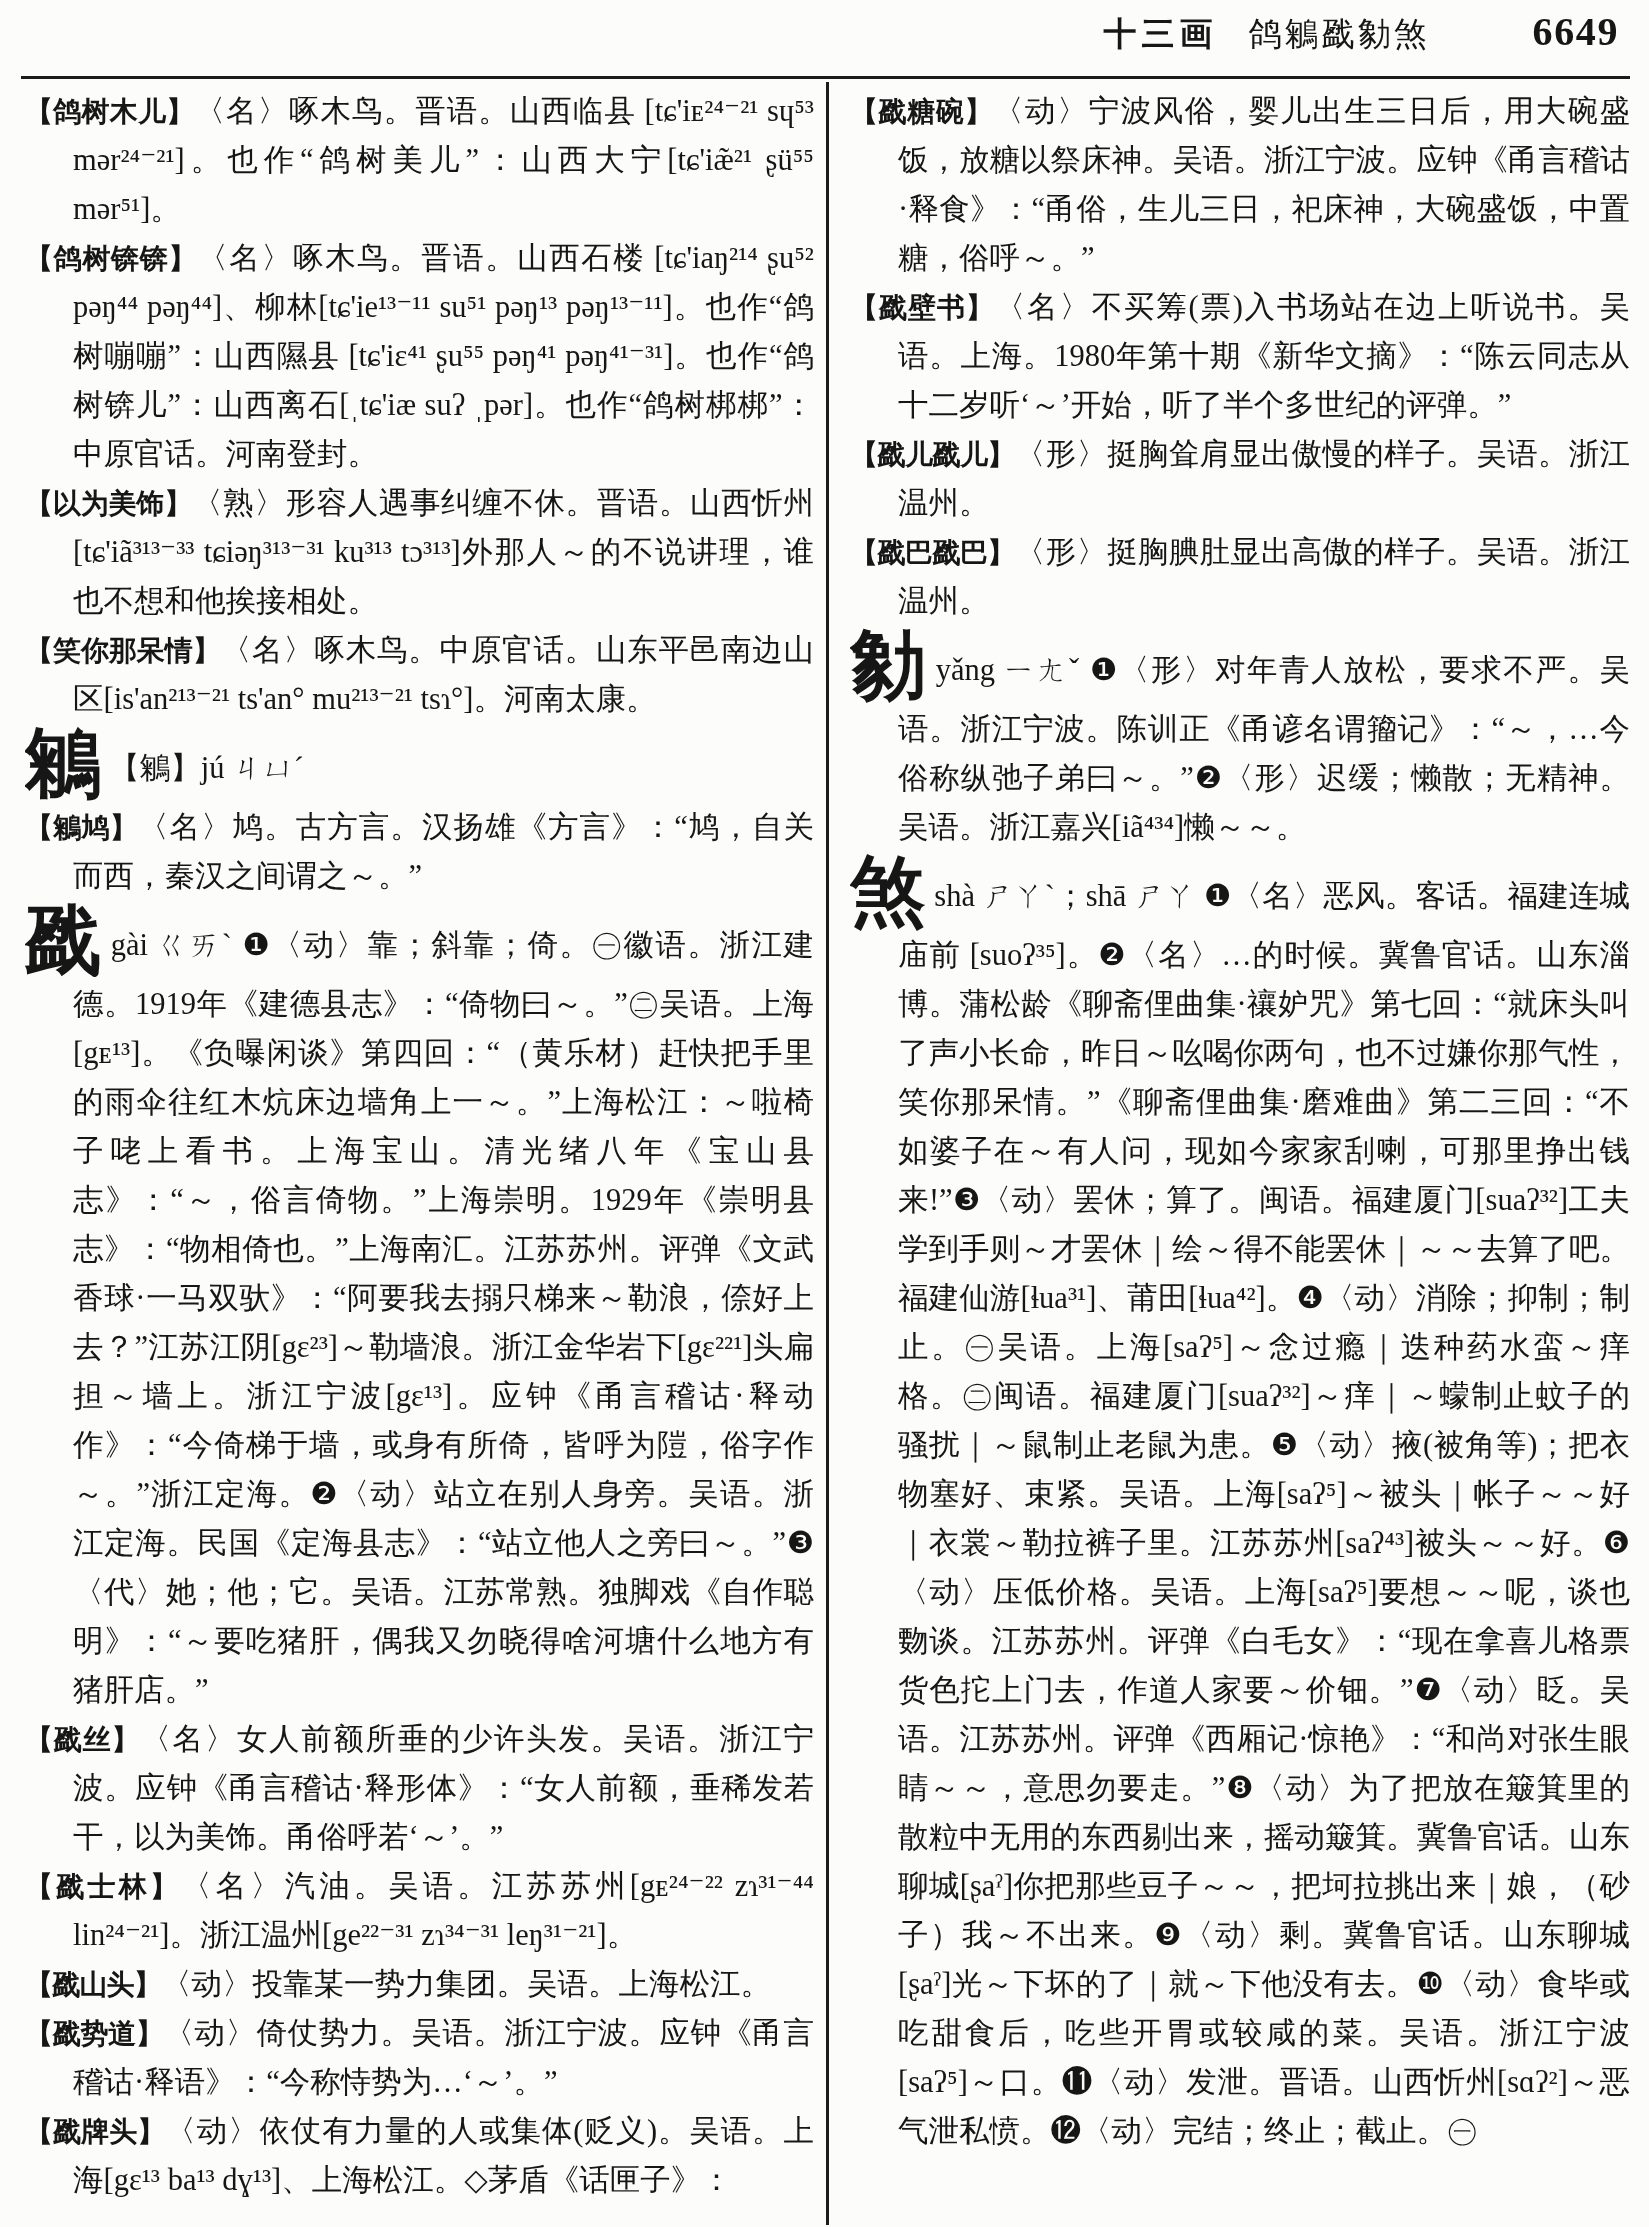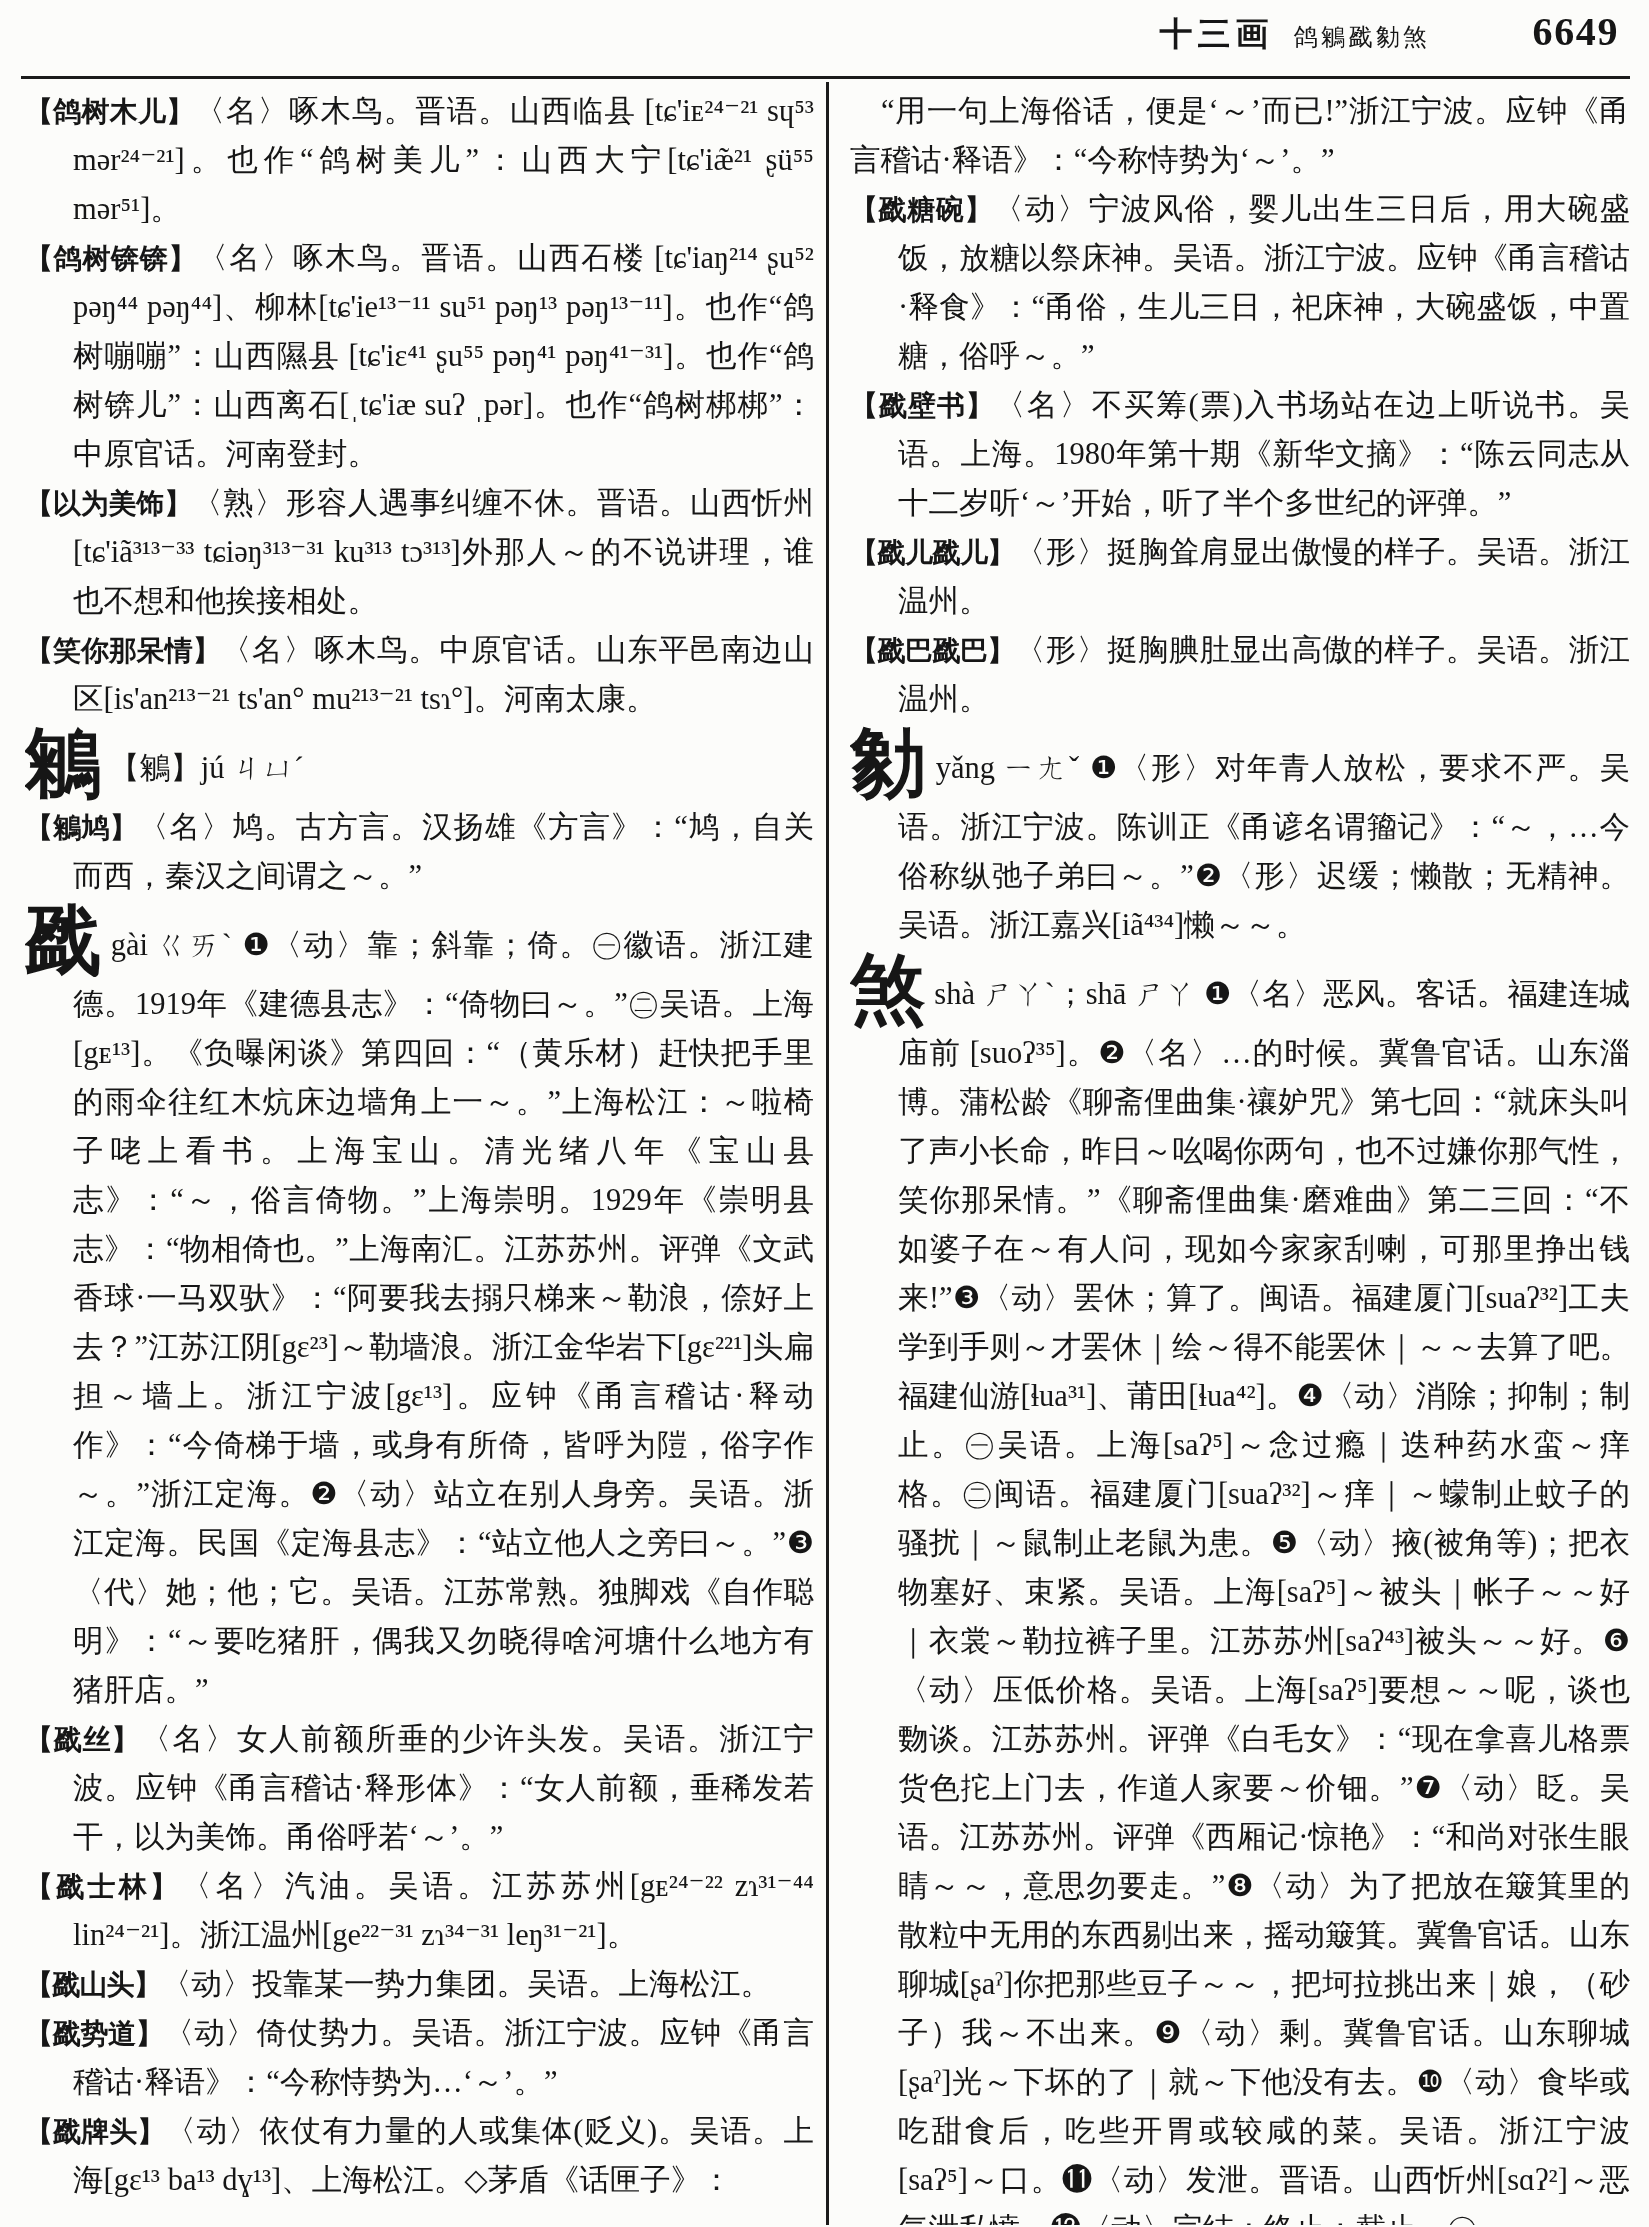--- a/index.html
+++ b/index.html
@@ -8,21 +8,21 @@
     background:#fcfcfa;color:#161616;
     font-family:"Liberation Serif","DejaVu Serif",serif;
     position:relative;overflow:hidden;
   }
   .page{position:absolute;inset:0;}
   .header{
     position:absolute;top:8.2px;left:0;width:1619px;
     text-align:right;white-space:nowrap;
   }
   .hdr-sec{font-size:33px;letter-spacing:5px;font-weight:bold;}
-  .hdr-chars{font-size:24px;margin-left:17px;letter-spacing:3.3px;}
+  .hdr-chars{font-size:33px;margin-left:28px;letter-spacing:3.3px;}
   .hdr-page{
     font-size:40px;font-weight:bold;
     margin-left:99px;letter-spacing:1.6px;
   }
   .rule{
     position:absolute;left:21.4px;top:76px;width:1609px;
     border-top:3.3px solid #1b1b1b;height:0;
   }
   .divider{
     position:absolute;left:826px;top:82px;width:3.3px;height:2143px;
@@ -68,21 +68,20 @@
       <p class="entry word"><span class="hw">【鵴鸠】</span><span class="bd">〈名〉鸠。古方言。汉扬雄《方言》：“鸠，自关而西，秦汉之间谓之～。”</span></p>
       <p class="entry char"><span class="bighead">戤</span><span class="bd">gài ㄍㄞˋ ❶〈动〉靠；斜靠；倚。㊀徽语。浙江建德。1919年《建德县志》：“倚物曰～。”㊁吴语。上海[gᴇ¹³]。《负曝闲谈》第四回：“（黄乐材）赶快把手里的雨伞往红木炕床边墙角上一～。”上海松江：～啦椅子咾上看书。上海宝山。清光绪八年《宝山县志》：“～，俗言倚物。”上海崇明。1929年《崇明县志》：“物相倚也。”上海南汇。江苏苏州。评弹《文武香球·一马双驮》：“阿要我去搦只梯来～勒浪，倷好上去？”江苏江阴[gɛ²³]～勒墙浪。浙江金华岩下[gɛ²²¹]头扁担～墙上。浙江宁波[gɛ¹³]。应钟《甬言稽诂·释动作》：“今倚梯于墙，或身有所倚，皆呼为隑，俗字作～。”浙江定海。❷〈动〉站立在别人身旁。吴语。浙江定海。民国《定海县志》：“站立他人之旁曰～。”❸〈代〉她；他；它。吴语。江苏常熟。独脚戏《自作聪明》：“～要吃猪肝，偶我又勿晓得啥河塘什么地方有猪肝店。”</span></p>
       <p class="entry word"><span class="hw">【戤丝】</span><span class="bd">〈名〉女人前额所垂的少许头发。吴语。浙江宁波。应钟《甬言稽诂·释形体》：“女人前额，垂稀发若干，以为美饰。甬俗呼若‘～’。”</span></p>
       <p class="entry word"><span class="hw">【戤士林】</span><span class="bd">〈名〉汽油。吴语。江苏苏州[gᴇ²⁴⁻²² zɿ³¹⁻⁴⁴ lin²⁴⁻²¹]。浙江温州[ge²²⁻³¹ zɿ³⁴⁻³¹ leŋ³¹⁻²¹]。</span></p>
       <p class="entry word"><span class="hw">【戤山头】</span><span class="bd">〈动〉投靠某一势力集团。吴语。上海松江。</span></p>
       <p class="entry word"><span class="hw">【戤势道】</span><span class="bd">〈动〉倚仗势力。吴语。浙江宁波。应钟《甬言稽诂·释语》：“今称恃势为…‘～’。”</span></p>
       <p class="entry word"><span class="hw">【戤牌头】</span><span class="bd">〈动〉依仗有力量的人或集体(贬义)。吴语。上海[gɛ¹³ ba¹³ dɣ¹³]、上海松江。◇茅盾《话匣子》：</span></p>
     </div>
   <div class="divider"></div>
   <div class="col col-right" id="col-right">
-      <p class="entry cont"><span class="bd">“用一句上海俗话，便是‘～’而已!”浙江宁波。应钟《甬言稽诂·释语》：“今称恃势为‘～’。”</span></p>
       <p class="entry word"><span class="hw">【戤糖碗】</span><span class="bd">〈动〉宁波风俗，婴儿出生三日后，用大碗盛饭，放糖以祭床神。吴语。浙江宁波。应钟《甬言稽诂·释食》：“甬俗，生儿三日，祀床神，大碗盛饭，中置糖，俗呼～。”</span></p>
       <p class="entry word"><span class="hw">【戤壁书】</span><span class="bd">〈名〉不买筹(票)入书场站在边上听说书。吴语。上海。1980年第十期《新华文摘》：“陈云同志从十二岁听‘～’开始，听了半个多世纪的评弹。”</span></p>
       <p class="entry word"><span class="hw">【戤儿戤儿】</span><span class="bd">〈形〉挺胸耸肩显出傲慢的样子。吴语。浙江温州。</span></p>
       <p class="entry word"><span class="hw">【戤巴戤巴】</span><span class="bd">〈形〉挺胸腆肚显出高傲的样子。吴语。浙江温州。</span></p>
       <p class="entry char"><span class="bighead">勨</span><span class="bd">yǎng ㄧㄤˇ ❶〈形〉对年青人放松，要求不严。吴语。浙江宁波。陈训正《甬谚名谓籀记》：“～，…今俗称纵弛子弟曰～。”❷〈形〉迟缓；懒散；无精神。吴语。浙江嘉兴[iã⁴³⁴]懒～～。</span></p>
       <p class="entry char"><span class="bighead">煞</span><span class="bd">shà ㄕㄚˋ；shā ㄕㄚ ❶〈名〉恶风。客话。福建连城庙前 [suoʔ³⁵]。❷〈名〉…的时候。冀鲁官话。山东淄博。蒲松龄《聊斋俚曲集·禳妒咒》第七回：“就床头叫了声小长命，昨日～吆喝你两句，也不过嫌你那气性，笑你那呆情。”《聊斋俚曲集·磨难曲》第二三回：“不如婆子在～有人问，现如今家家刮喇，可那里挣出钱来!”❸〈动〉罢休；算了。闽语。福建厦门[suaʔ³²]工夫学到手则～才罢休｜绘～得不能罢休｜～～去算了吧。福建仙游[ɬua³¹]、莆田[ɬua⁴²]。❹〈动〉消除；抑制；制止。㊀吴语。上海[saʔ⁵]～念过瘾｜迭种药水蛮～痒格。㊁闽语。福建厦门[suaʔ³²]～痒｜～蠓制止蚊子的骚扰｜～鼠制止老鼠为患。❺〈动〉掖(被角等)；把衣物塞好、束紧。吴语。上海[saʔ⁵]～被头｜帐子～～好｜衣裳～勒拉裤子里。江苏苏州[saʔ⁴³]被头～～好。❻〈动〉压低价格。吴语。上海[saʔ⁵]要想～～呢，谈也覅谈。江苏苏州。评弹《白毛女》：“现在拿喜儿格票货色拕上门去，作道人家要～价钿。”❼〈动〉眨。吴语。江苏苏州。评弹《西厢记·惊艳》：“和尚对张生眼睛～～，意思勿要走。”❽〈动〉为了把放在簸箕里的散粒中无用的东西剔出来，摇动簸箕。冀鲁官话。山东聊城[ʂaˀ]你把那些豆子～～，把坷拉挑出来｜娘，（砂子）我～不出来。❾〈动〉剩。冀鲁官话。山东聊城[ʂaˀ]光～下坏的了｜就～下他没有去。❿〈动〉食毕或吃甜食后，吃些开胃或较咸的菜。吴语。浙江宁波[saʔ⁵]～口。⓫〈动〉发泄。晋语。山西忻州[sɑʔ²]～恶气泄私愤。⓬〈动〉完结；终止；截止。㊀</span></p>
     </div>
 </div>
 
 

